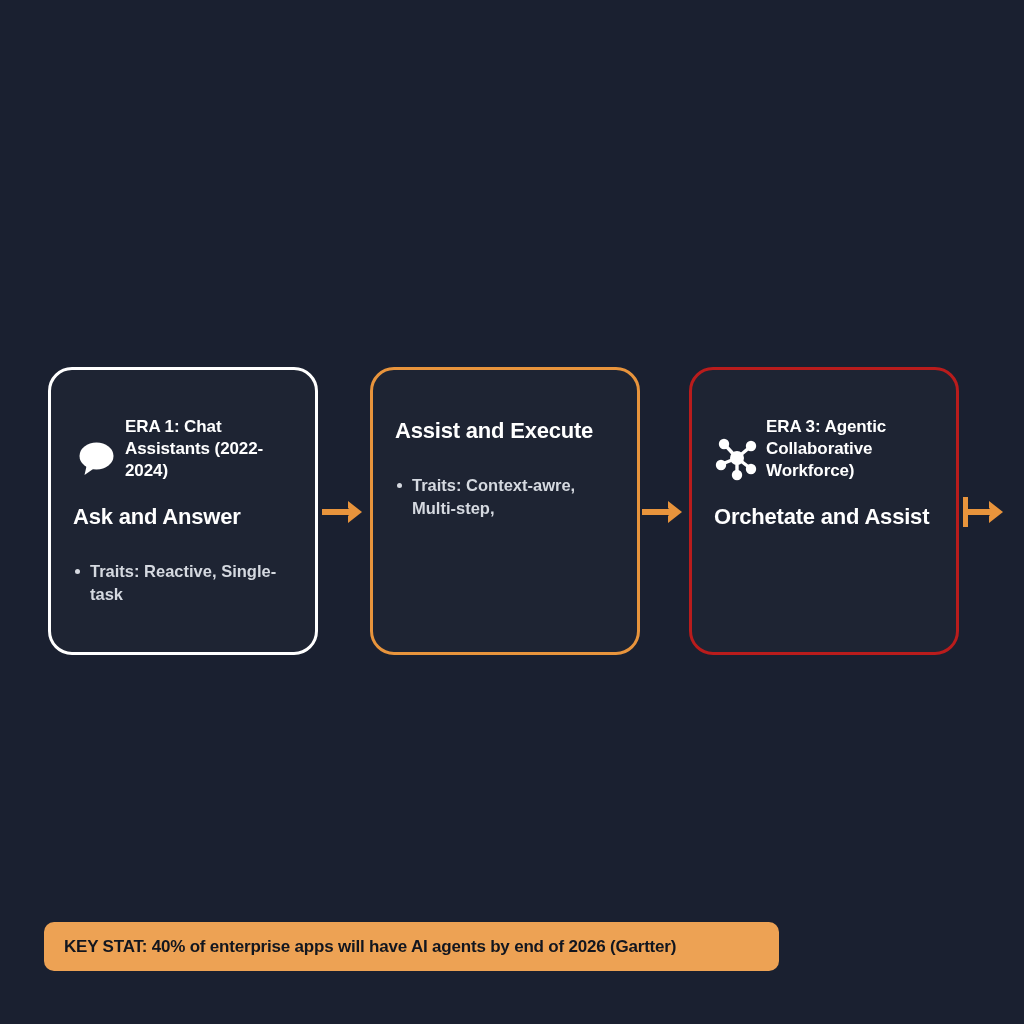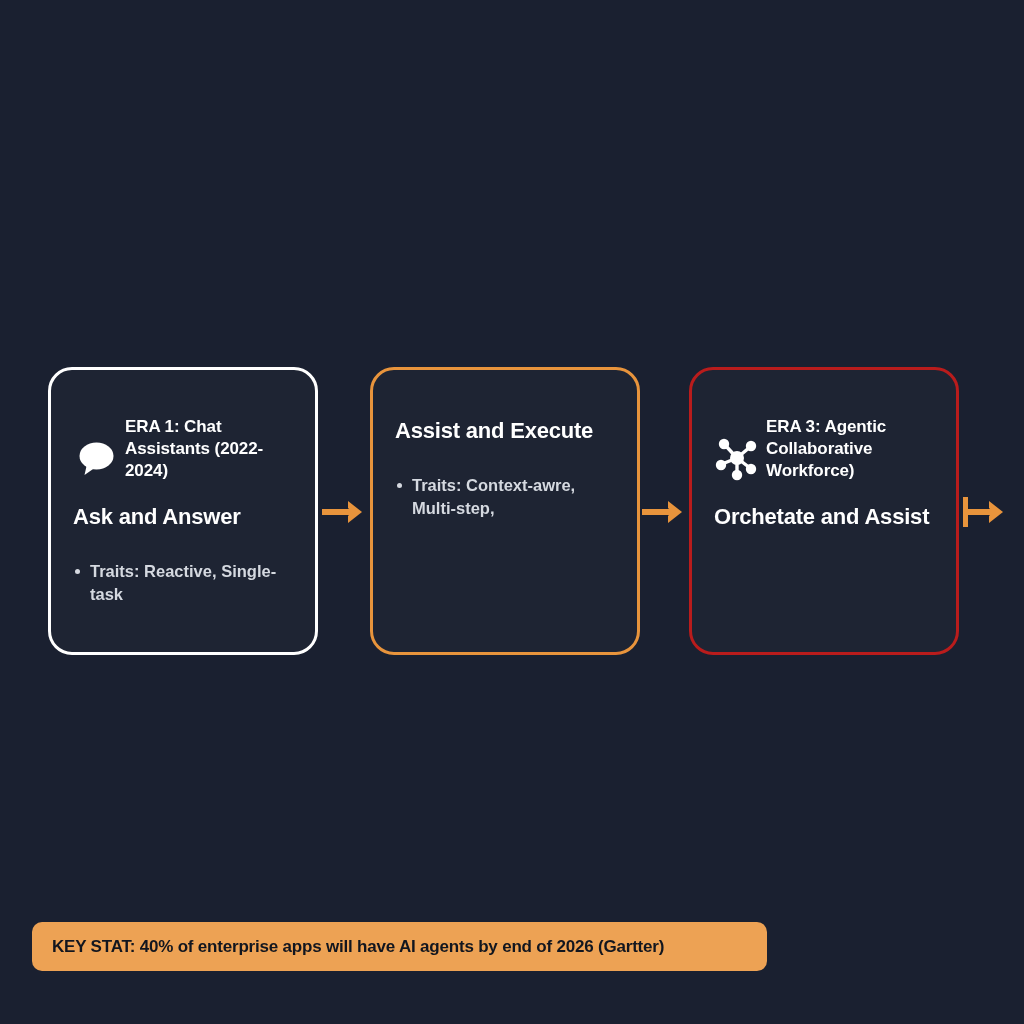--- a/index.html
+++ b/index.html
@@ -102,21 +102,21 @@
     height: 34px;
   }
   .arrow svg { display: block; width: 46px; height: 34px; }
   .arrow.a1 { left: 322px; }
   .arrow.a2 { left: 642px; }
   .arrow.a3 { left: 963px; }
 
   
   #key-stat {
     position: absolute;
-    left: 32px;
+    left: 44px;
     top: 922px;
     width: 735px;
     height: 49px;
     box-sizing: border-box;
     border-radius: 10px;
     background: #eda254;
     display: flex;
     align-items: center;
     padding: 0 20px;
   }

